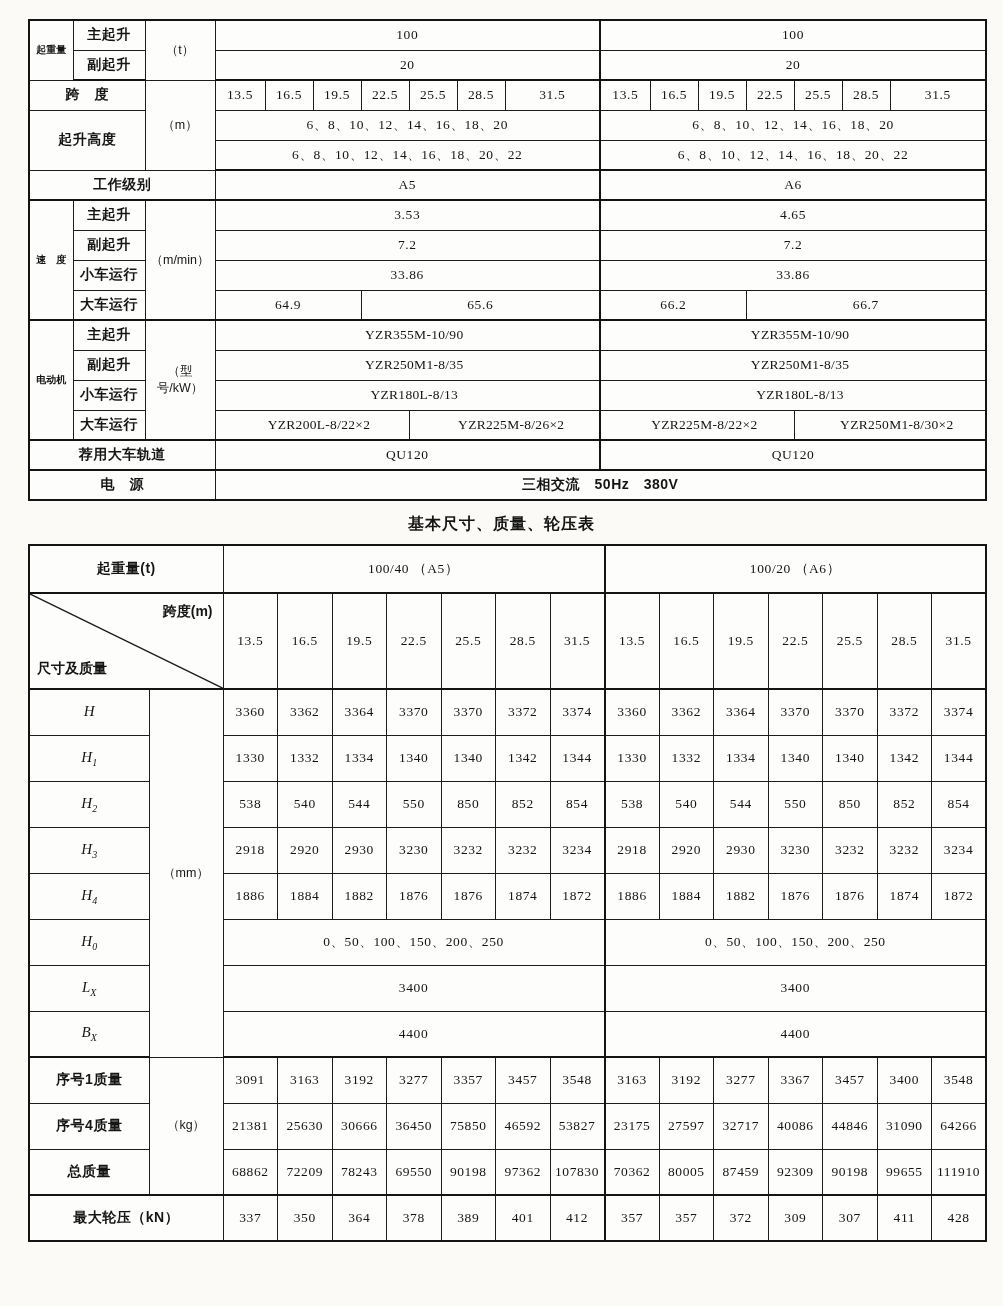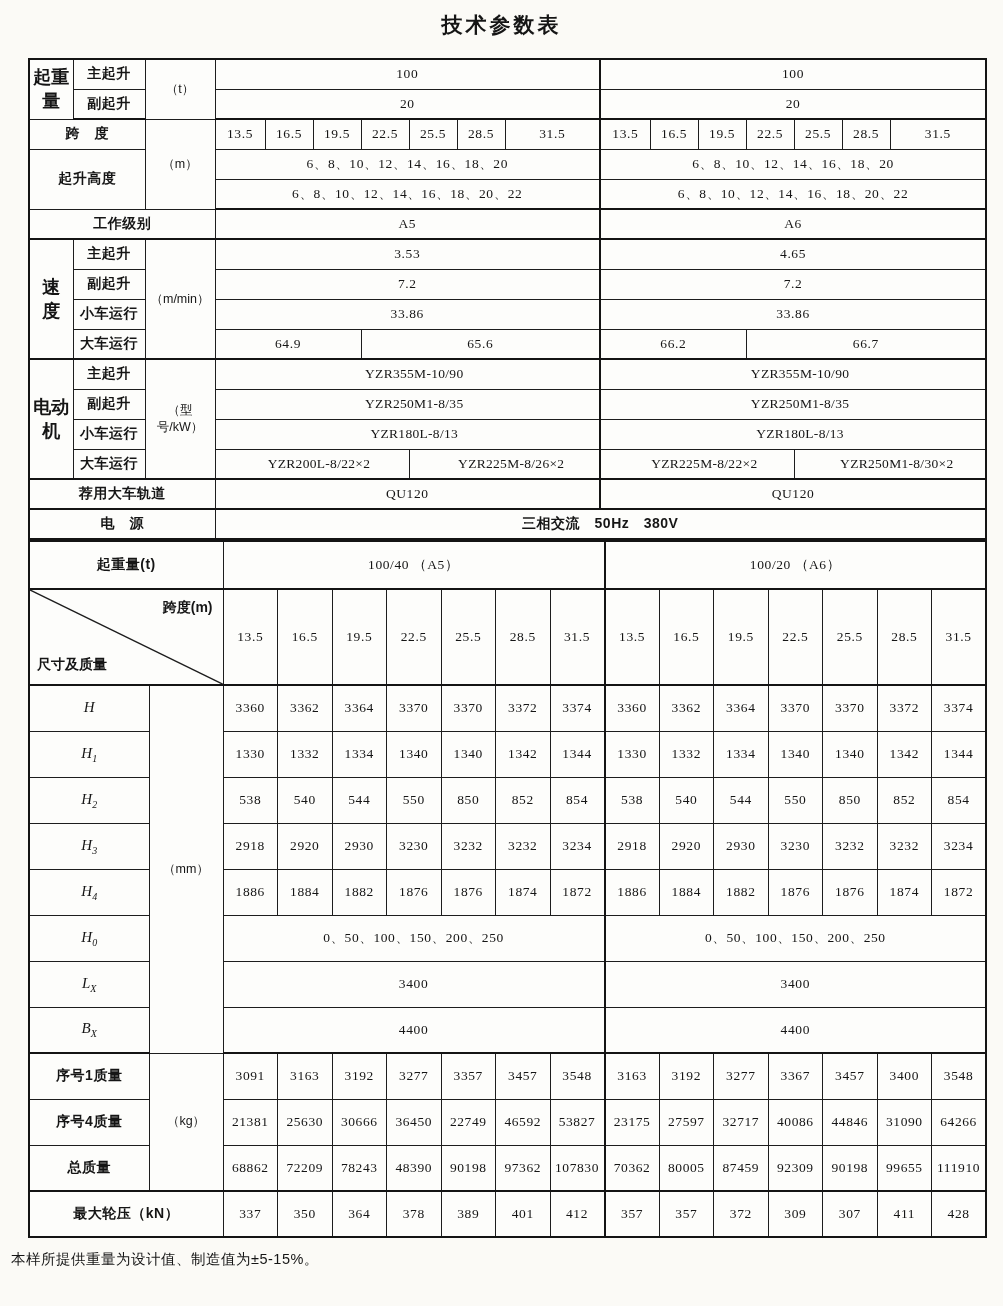--- a/index.html
+++ b/index.html
@@ -39,21 +39,21 @@
   .t2 tr { height:46px; }
   .t2 tr.hdr1 { height:48px; }
   .t2 tr.hdr2 { height:96px; }
 
   
   .num, .gen {
     font-family:"Liberation Serif","DejaVu Serif",serif;
     letter-spacing:0.6px; font-size:13.5px;
   }
   .cn  { font-weight:bold; font-size:14px; letter-spacing:0.5px; }
-  .grp { font-weight:bold; font-size:18px; letter-spacing:0; padding:0 1px; }
+  .grp { font-weight:bold; font-size:10px; letter-spacing:0; padding:0 1px; }
   .unit{ font-size:12.5px; letter-spacing:0; }
   .mdl { font-family:"Liberation Serif","DejaVu Serif",serif; font-size:13.5px; letter-spacing:0.3px;padding-left:14px; }
 
   
   tr.tb > td, td.tb { border-bottom:2px solid #141414; }
   td.cdiv { border-left:2.5px solid #141414; }
 
   
   td.diag { position:relative; }
   td.diag svg { position:absolute; left:0; top:0; width:100%; height:100%; }
@@ -71,21 +71,20 @@
   .footnote {
     margin:12px 0 0 11px;
     font-size:14.5px; font-weight:500; letter-spacing:0.5px;
   }
 </style>
 </head>
 <body>
 
 <div class="page">
 
-  <h1 class="main-title">技术参数表</h1>
 
   <table class="t1">
     <colgroup>
       <col style="width:44px">
         <col style="width:72px">
         <col style="width:70px">
       <col style="width:50px">
         <col style="width:48px">
         <col style="width:48px">
         <col style="width:48px">
@@ -198,20 +197,21 @@
         <td class="num" colspan="7">QU120</td>
         <td class="num cdiv" colspan="7">QU120</td>
       </tr>
       <tr>
         <td class="cn" colspan="3">电　源</td>
         <td class="cn" colspan="14">三相交流　50Hz　380V</td>
       </tr>
     </tbody>
   </table>
 
+  <h2 class="sub-title">基本尺寸、质量、轮压表</h2>
 
   <table class="t2">
     <colgroup>
       <col style="width:120px">
         <col style="width:74px">
       <col style="width:54.5px">
         <col style="width:54.5px">
         <col style="width:54.5px">
         <col style="width:54.5px">
         <col style="width:54.5px">
@@ -372,37 +372,37 @@
           <td class="gen">3457</td>
           <td class="gen">3400</td>
           <td class="gen">3548</td>
         </tr>
       <tr>
         <td class="cn">序号4质量</td>
       <td class="gen">21381</td>
           <td class="gen">25630</td>
           <td class="gen">30666</td>
           <td class="gen">36450</td>
-          <td class="gen">22749</td>
+          <td class="gen">75850</td>
           <td class="gen">46592</td>
           <td class="gen">53827</td>
           <td class="gen cdiv">23175</td>
           <td class="gen">27597</td>
           <td class="gen">32717</td>
           <td class="gen">40086</td>
           <td class="gen">44846</td>
           <td class="gen">31090</td>
           <td class="gen">64266</td>
         </tr>
       <tr class="tb">
         <td class="cn">总质量</td>
       <td class="gen tb">68862</td>
           <td class="gen tb">72209</td>
           <td class="gen tb">78243</td>
-          <td class="gen tb">48390</td>
+          <td class="gen tb">69550</td>
           <td class="gen tb">90198</td>
           <td class="gen tb">97362</td>
           <td class="gen tb">107830</td>
           <td class="gen cdiv tb">70362</td>
           <td class="gen tb">80005</td>
           <td class="gen tb">87459</td>
           <td class="gen tb">92309</td>
           <td class="gen tb">90198</td>
           <td class="gen tb">99655</td>
           <td class="gen tb">111910</td>
@@ -420,15 +420,14 @@
           <td class="gen">357</td>
           <td class="gen">372</td>
           <td class="gen">309</td>
           <td class="gen">307</td>
           <td class="gen">411</td>
           <td class="gen">428</td>
         </tr>
     </tbody>
   </table>
 
-  <p class="footnote">本样所提供重量为设计值、制造值为±5-15%。</p>
 
 </div>
 
 </body></html>

